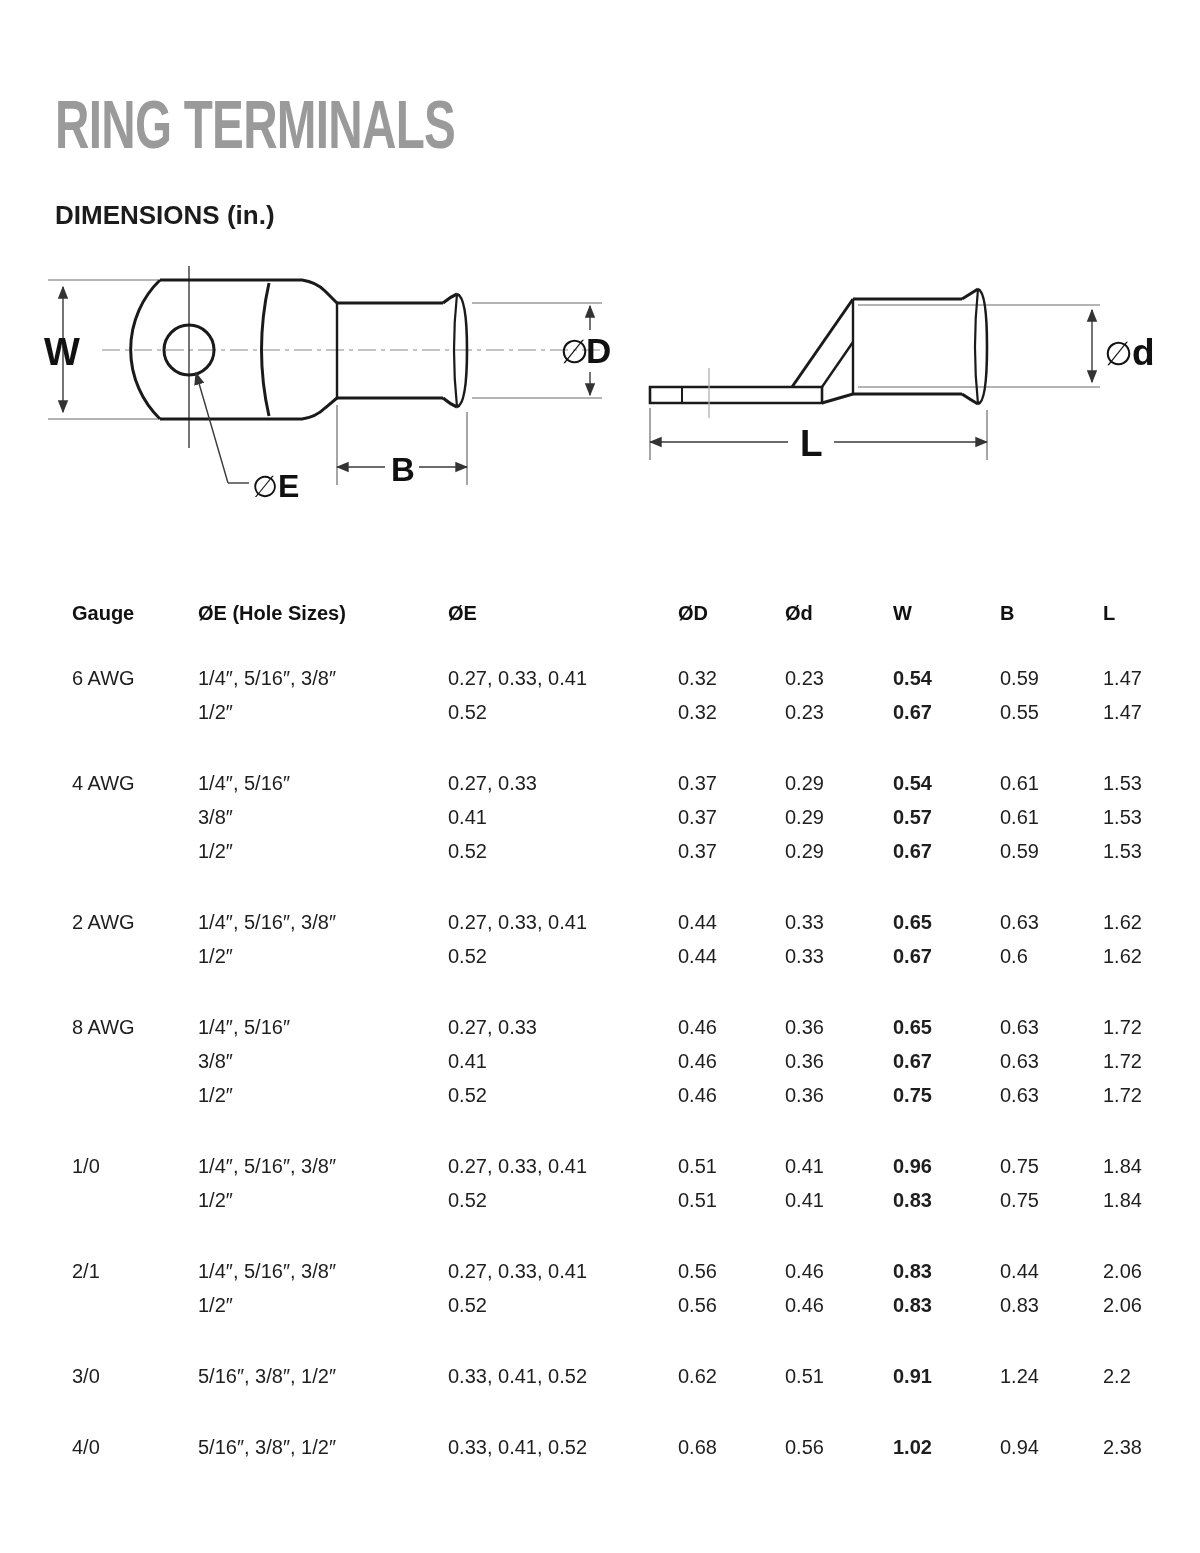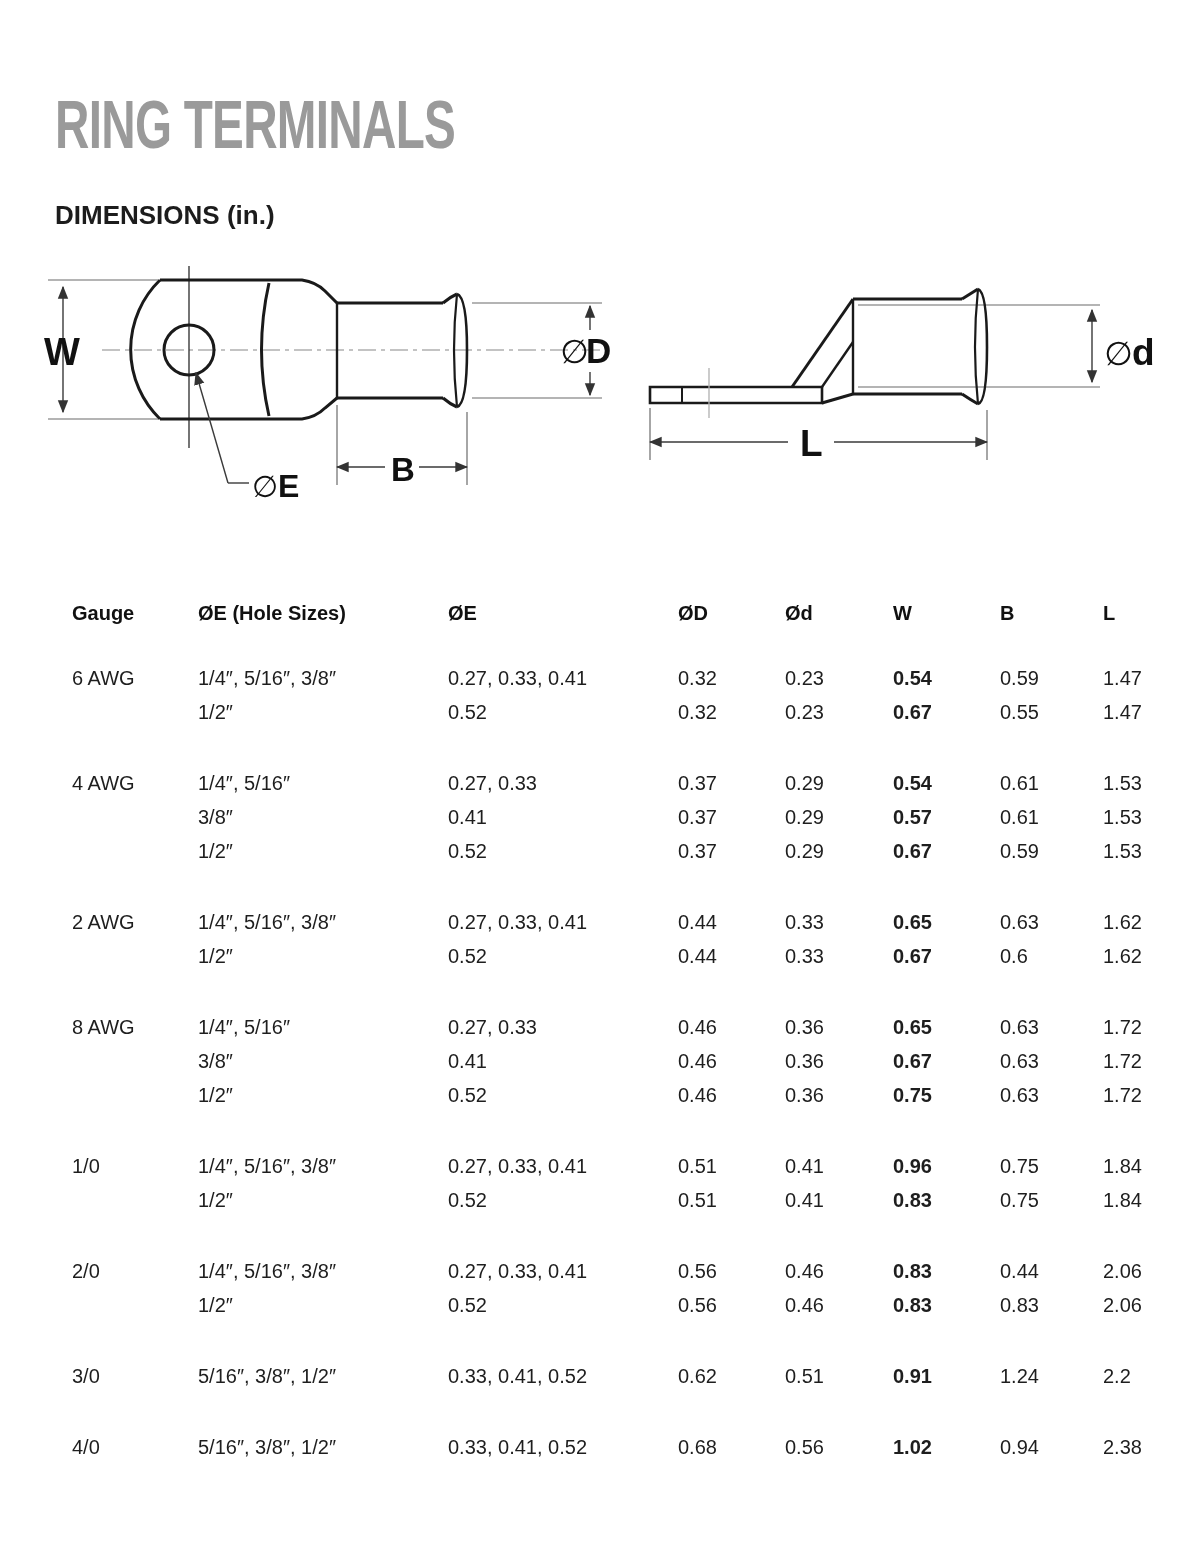--- a/index.html
+++ b/index.html
@@ -277,21 +277,21 @@
           <div class="tcell c2">0.52</div>
           <div class="tcell c3">0.51</div>
           <div class="tcell c4">0.41</div>
           <div class="tcell c5">0.83</div>
           <div class="tcell c6">0.75</div>
           <div class="tcell c7">1.84</div>
         </div>
       </div>
       <div class="tgroup">
         <div class="trow">
-          <div class="tcell c0">2/0</div>
+          <div class="tcell c0">2/1</div>
           <div class="tcell c1">1/4″, 5/16″, 3/8″</div>
           <div class="tcell c2">0.27, 0.33, 0.41</div>
           <div class="tcell c3">0.56</div>
           <div class="tcell c4">0.46</div>
           <div class="tcell c5">0.83</div>
           <div class="tcell c6">0.44</div>
           <div class="tcell c7">2.06</div>
         </div>
         <div class="trow">
           <div class="tcell c0"></div>

